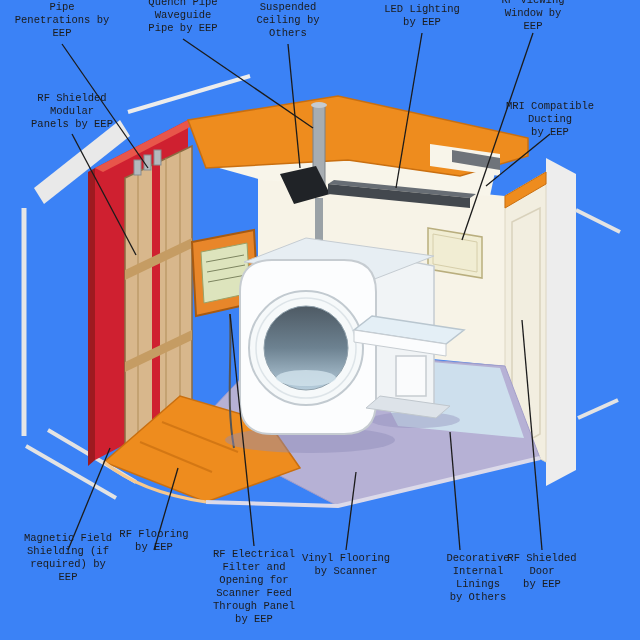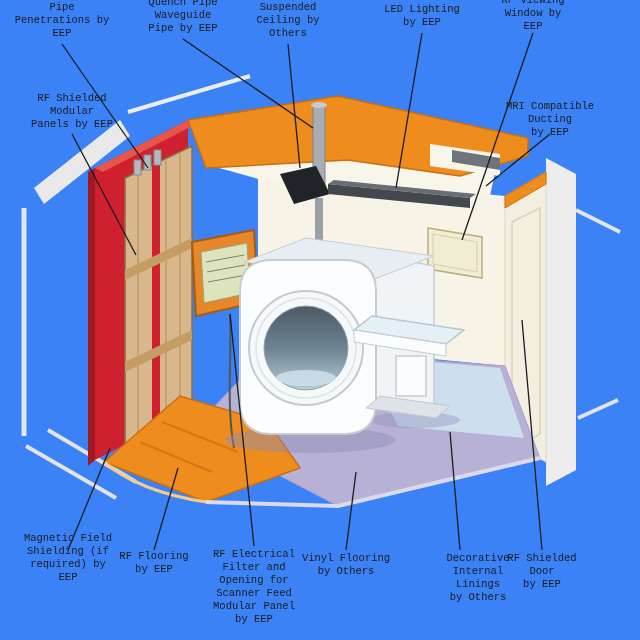--- a/index.html
+++ b/index.html
@@ -13,21 +13,21 @@
     color:#1b1b1b;white-space:pre-line;letter-spacing:0;
   }
   .lbl-0{left:12px;top:-12px;width:100px}
   .lbl-1{left:138px;top:-4px;width:90px}
   .lbl-2{left:243px;top:-12px;width:90px}
   .lbl-3{left:372px;top:-10px;width:100px}
   .lbl-4{left:488px;top:-6px;width:90px}
   .lbl-5{left:22px;top:92px;width:100px}
   .lbl-6{left:498px;top:100px;width:104px}
   .lbl-7{left:18px;top:532px;width:100px}
-  .lbl-8{left:112px;top:550px;width:84px}
+  .lbl-8{left:112px;top:528px;width:84px}
   .lbl-9{left:208px;top:548px;width:92px}
   .lbl-10{left:300px;top:552px;width:92px}
   .lbl-11{left:428px;top:552px;width:100px}
   .lbl-12{left:500px;top:552px;width:84px}
 </style>
 </head>
 <body>
 
 <div class="page">
 
@@ -189,24 +189,24 @@
   <div class="lbl lbl-7">Magnetic Field
 Shielding (if
 required) by
 EEP</div>
   <div class="lbl lbl-8">RF Flooring
 by EEP</div>
   <div class="lbl lbl-9">RF Electrical
 Filter and
 Opening for
 Scanner Feed
-Modular Panel
+Through Panel
 by EEP</div>
   <div class="lbl lbl-10">Vinyl Flooring
-by Others</div>
+by Scanner</div>
   <div class="lbl lbl-11">Decorative
 Internal Linings
 by Others</div>
   <div class="lbl lbl-12">RF Shielded
 Door
 by EEP</div>
 
 </div>
 
 </body></html>

